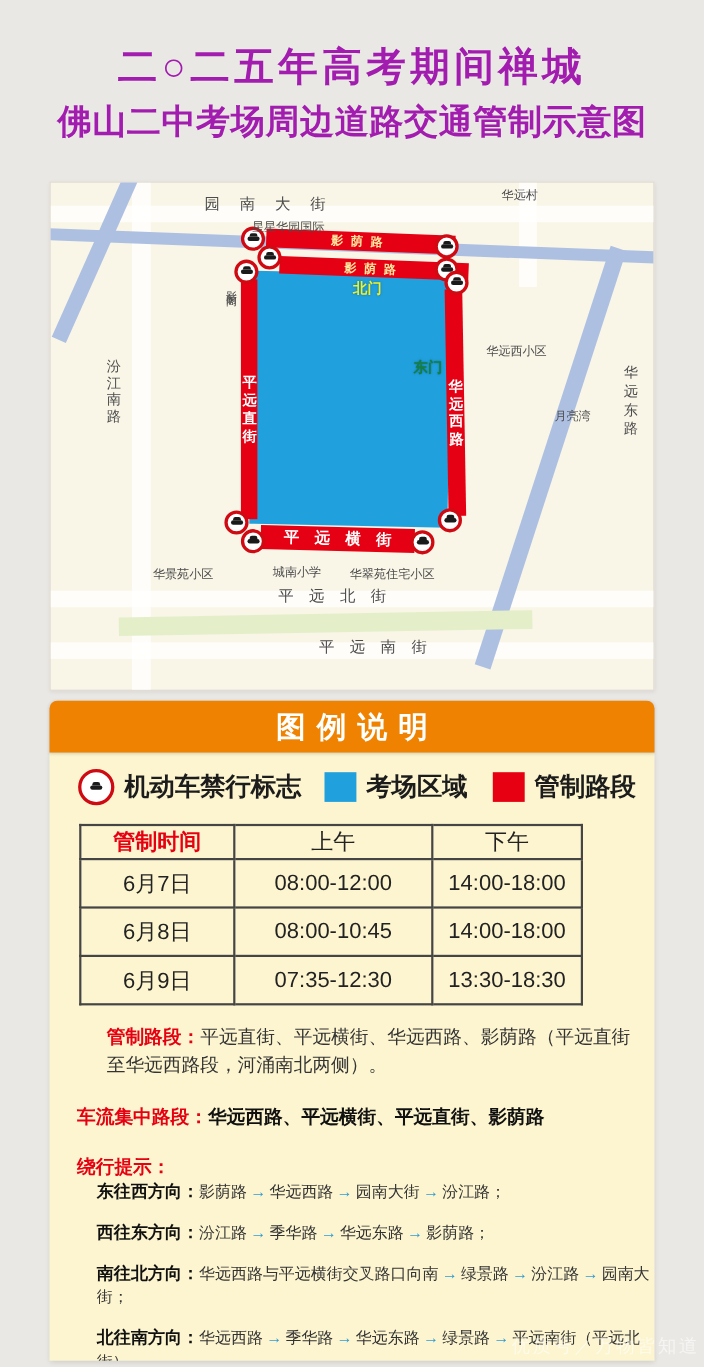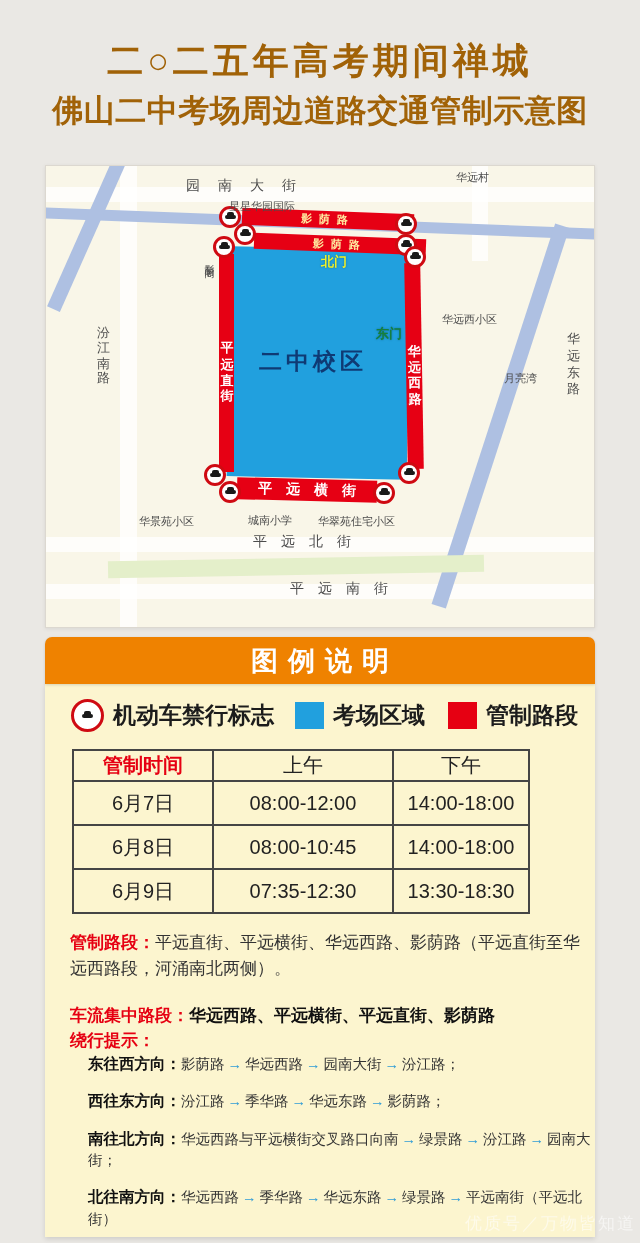--- a/index.html
+++ b/index.html
@@ -3,21 +3,21 @@
 <meta charset="utf-8">
 <style>
   html,body{margin:0;padding:0;}
   body{
     width:640px;height:1243px;position:relative;overflow:hidden;
     background:#eae8e4;
     font-family:"Liberation Sans","DejaVu Sans",sans-serif;
     -webkit-font-smoothing:antialiased;
   }
   
-  .title{position:absolute;top:38px;left:0;width:640px;text-align:center;color:#a16207;}
+  .title{position:absolute;top:38px;left:0;width:640px;text-align:center;color:#a21caf;}
   .title .l1{font-size:36px;font-weight:bold;letter-spacing:4px;line-height:1.3;}
   .title .l2{font-size:31px;font-weight:bold;letter-spacing:0.5px;line-height:1.3;margin-top:6px;}
   
   .map{position:absolute;left:45px;top:165px;width:550px;height:463px;background:#f9f6e8;
        border:1px solid #dcd8d0;box-sizing:border-box;overflow:hidden;box-shadow:0 1px 4px rgba(0,0,0,.08);}
   .map *{box-sizing:border-box;}
   .road{position:absolute;background:rgba(255,255,255,.78);}
   .river{position:absolute;background:#aec0e2;}
   .park{position:absolute;background:#e4efca;transform:rotate(-1deg);}
   .campus{position:absolute;background:#21a0de;transform:rotate(1.2deg);z-index:3;}
@@ -50,24 +50,24 @@
   .sq.blue{background:#21a0de;margin-left:12px;}
   .sq.red{background:#e60012;margin-left:14px;}
   
   table.ctrl{border-collapse:collapse;margin:17px 0 0 27px;width:458px;background:#fcf5cf;}
   table.ctrl td{border:2px solid #454545;text-align:center;font-size:20px;color:#222;height:42px;padding:0;}
   table.ctrl tr.h td{height:29px;}
   table.ctrl td.red{color:#e60012;font-weight:bold;}
   
   .note{padding:0 6px 0 25px;color:#333;font-size:17px;line-height:1.55;}
   .note .rl{color:#e60012;font-weight:bold;}
-  .note.first{margin-top:16px;}
+  .note.first{margin-top:16px;margin-left:27px;}
   .note.cong{margin-top:20px;}
   .note.cong b{color:#111;}
-  .note.hint{line-height:1.4;}
+  .note.hint{margin-top:20px;line-height:1.4;}
   .detour{padding:0 4px 0 43px;font-size:14.5px;color:#333;line-height:1.45;}
   .detour .dir{font-weight:bold;color:#111;font-size:15.5px;}
   .detour + .detour, .detour.gap{margin-top:15px;}
   .detour .arw{color:#2f9cd6;font-weight:bold;margin:0 3px;}
   
   .wm{position:absolute;right:4px;top:1212px;font-size:17px;letter-spacing:2px;
       color:rgba(255,255,255,.55);z-index:9;white-space:nowrap;}
 </style>
 </head>
 <body>
@@ -135,21 +135,20 @@
     </div>
   <div class="noentry" style="left:352px;top:296px;">
       <span class="car"></span>
     </div>
   <div class="noentry" style="left:327px;top:316px;">
       <span class="car"></span>
     </div>
 
   <div class="gate" style="left:275px;top:87px;color:#eef22b;">北门</div>
   <div class="gate" style="left:330px;top:159px;color:#15803d;">东门</div>
-  <div class="campusname" style="left:213px;top:180px;">二中校区</div>
 
   <div class="mlabel" style="left:140px;top:11px;font-size:14px;letter-spacing:18px;">园南大街</div>
   <div class="mlabel" style="left:410px;top:4px;">华远村</div>
   <div class="mlabel" style="left:183px;top:33px;">星星华园国际</div>
   <div class="vlabel" style="left:156px;top:90px;font-size:10px;letter-spacing:2px;">影荫阁</div>
   <div class="vlabel" style="left:48px;top:150px;font-size:13px;letter-spacing:15px;">汾江南路</div>
   <div class="mlabel" style="left:396px;top:146px;">华远西小区</div>
   <div class="mlabel" style="left:458px;top:205px;">月亮湾</div>
   <div class="vlabel" style="left:518px;top:155px;font-size:13px;letter-spacing:17px;">华远东路</div>
   <div class="mlabel" style="left:93px;top:348px;">华景苑小区</div>

